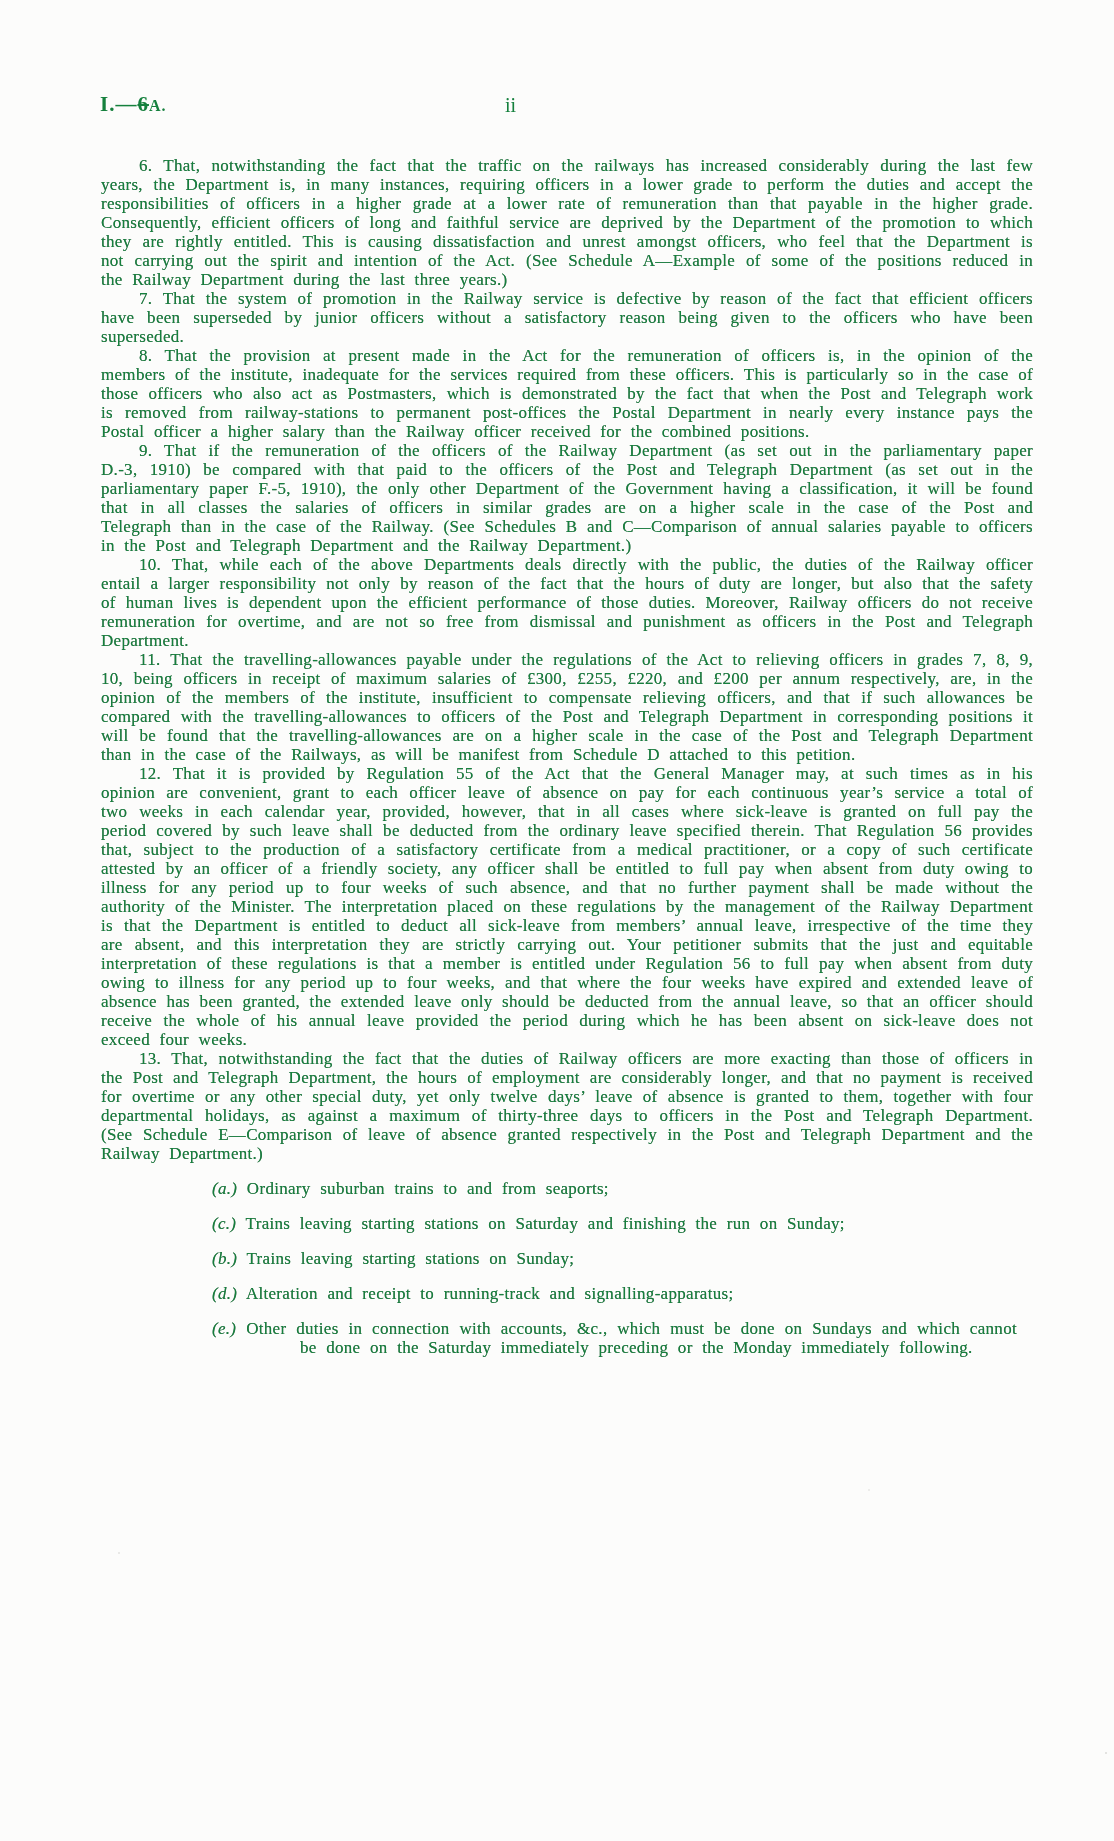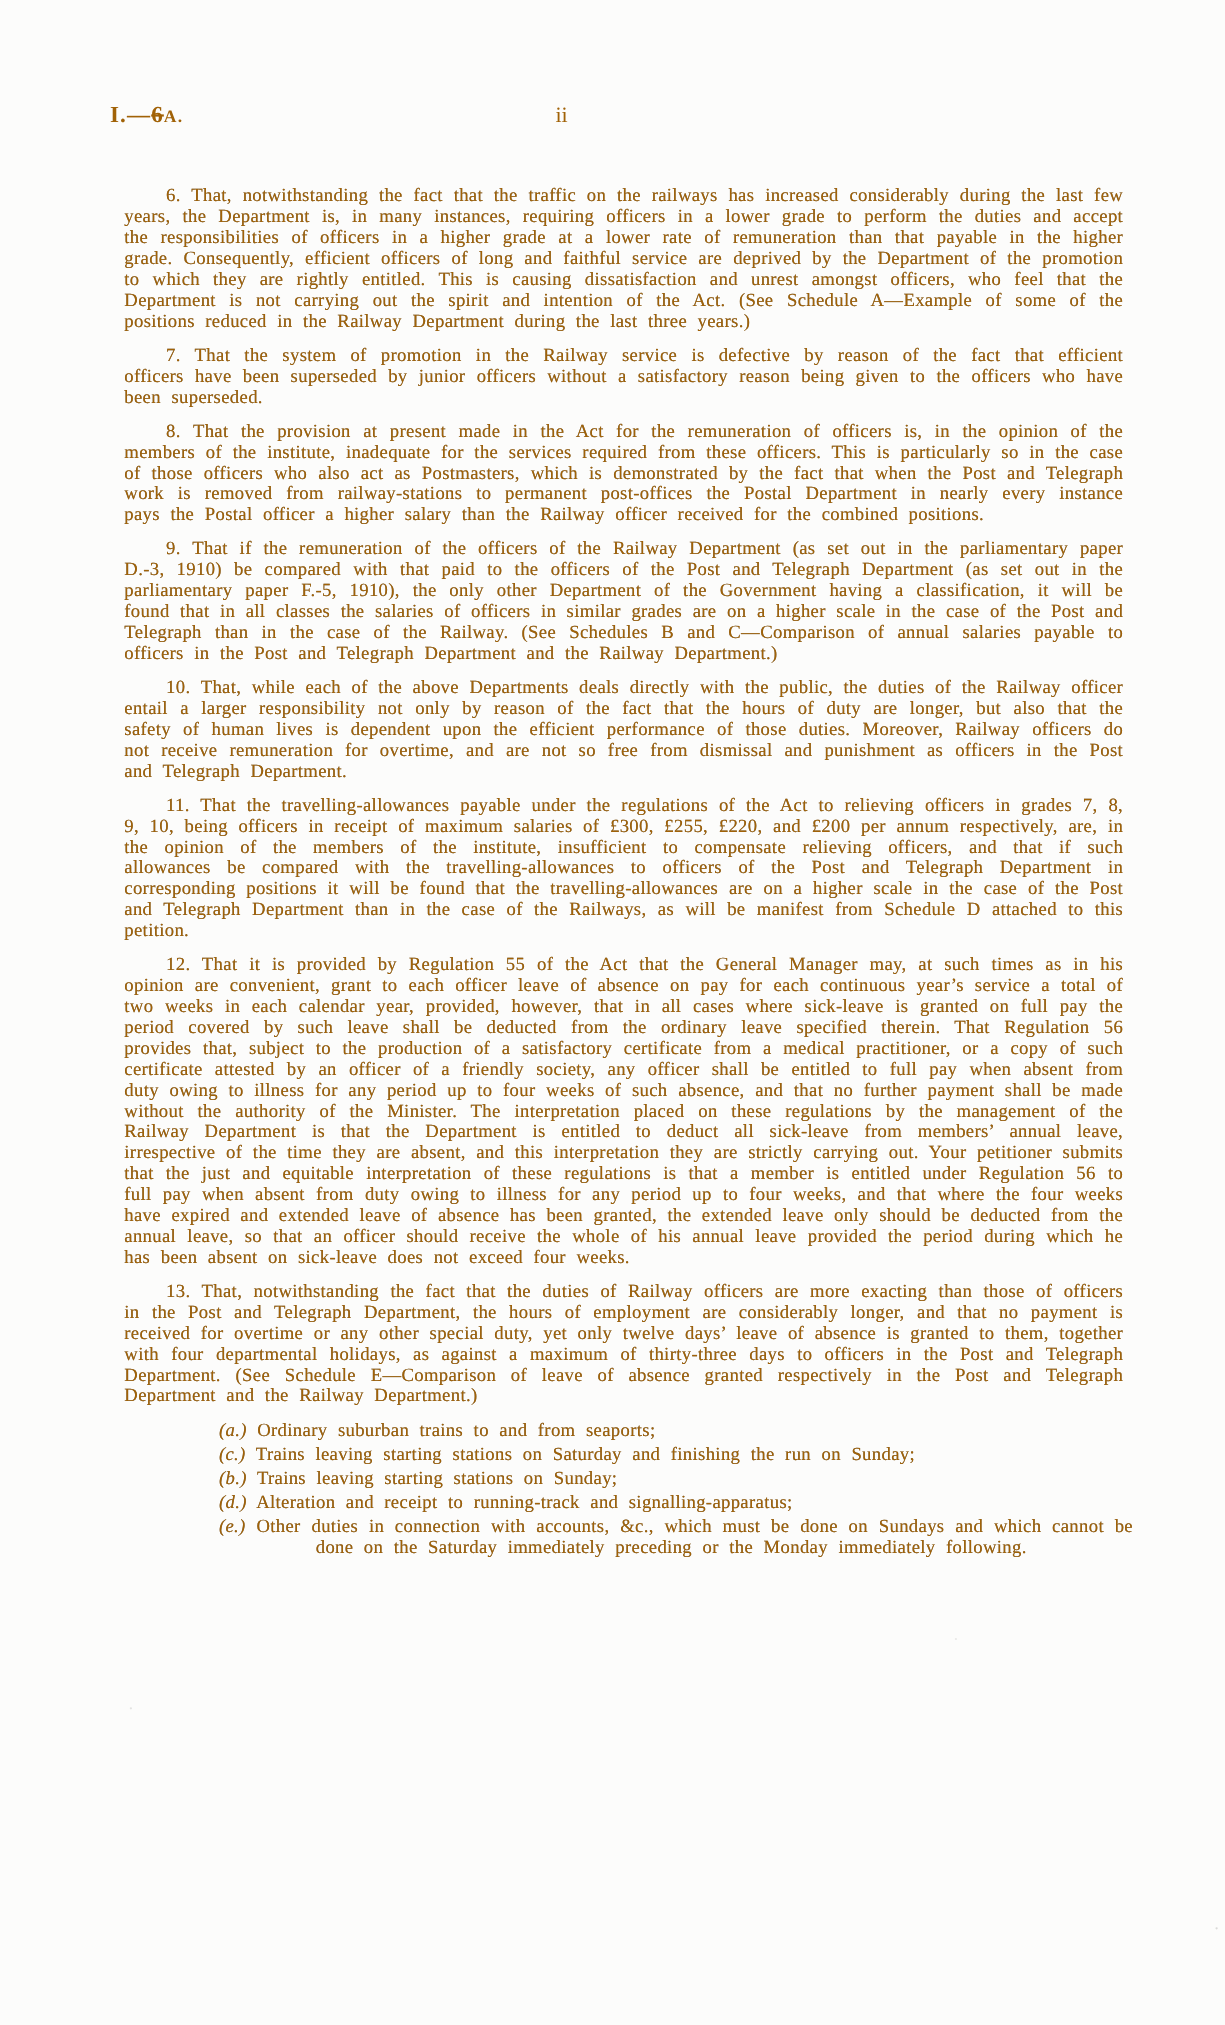--- a/index.html
+++ b/index.html
@@ -7,21 +7,21 @@
     padding: 0;
     background: #e9e9e7;
   }
   .page {
     position: relative;
     width: 1114px;
     height: 1841px;
     margin: 0 auto;
     background: #fcfcfb;
     overflow: hidden;
-    color: #a16207;
+    color: #15803d;
     font-family: "Liberation Serif", "DejaVu Serif", serif;
   }
   
   .noise {
     position: absolute;
     width: 2px; height: 2px;
     background: #9a9a96;
     border-radius: 50%;
     opacity: .35;
   }
@@ -52,32 +52,32 @@
     top: 156px;
     width: 932px;
     font-size: 17px;
     line-height: 19px;
     word-spacing: 5px;
     letter-spacing: 0.3px;
     text-align: justify;
     text-shadow: 0 0 0.4px rgba(20,20,20,0.55);
   }
   p.para {
-    margin: 12px;
+    margin: 0;
     text-indent: 38px;
   }
   ul.duty-list {
     margin: 0;
     padding: 0;
     list-style: none;
   }
   ul.duty-list li {
     padding-left: 183px;
     text-indent: -88px;
-    margin: 3px;
+    margin: 16px;
   }
   .marker { font-style: italic; }
   .pnum { }
 </style>
 </head>
 <body>
 
 <div class="page">
 
   <div class="doc-ref"><span>I.—</span><span class="num">6</span><span class="suffix">A.</span></div>

